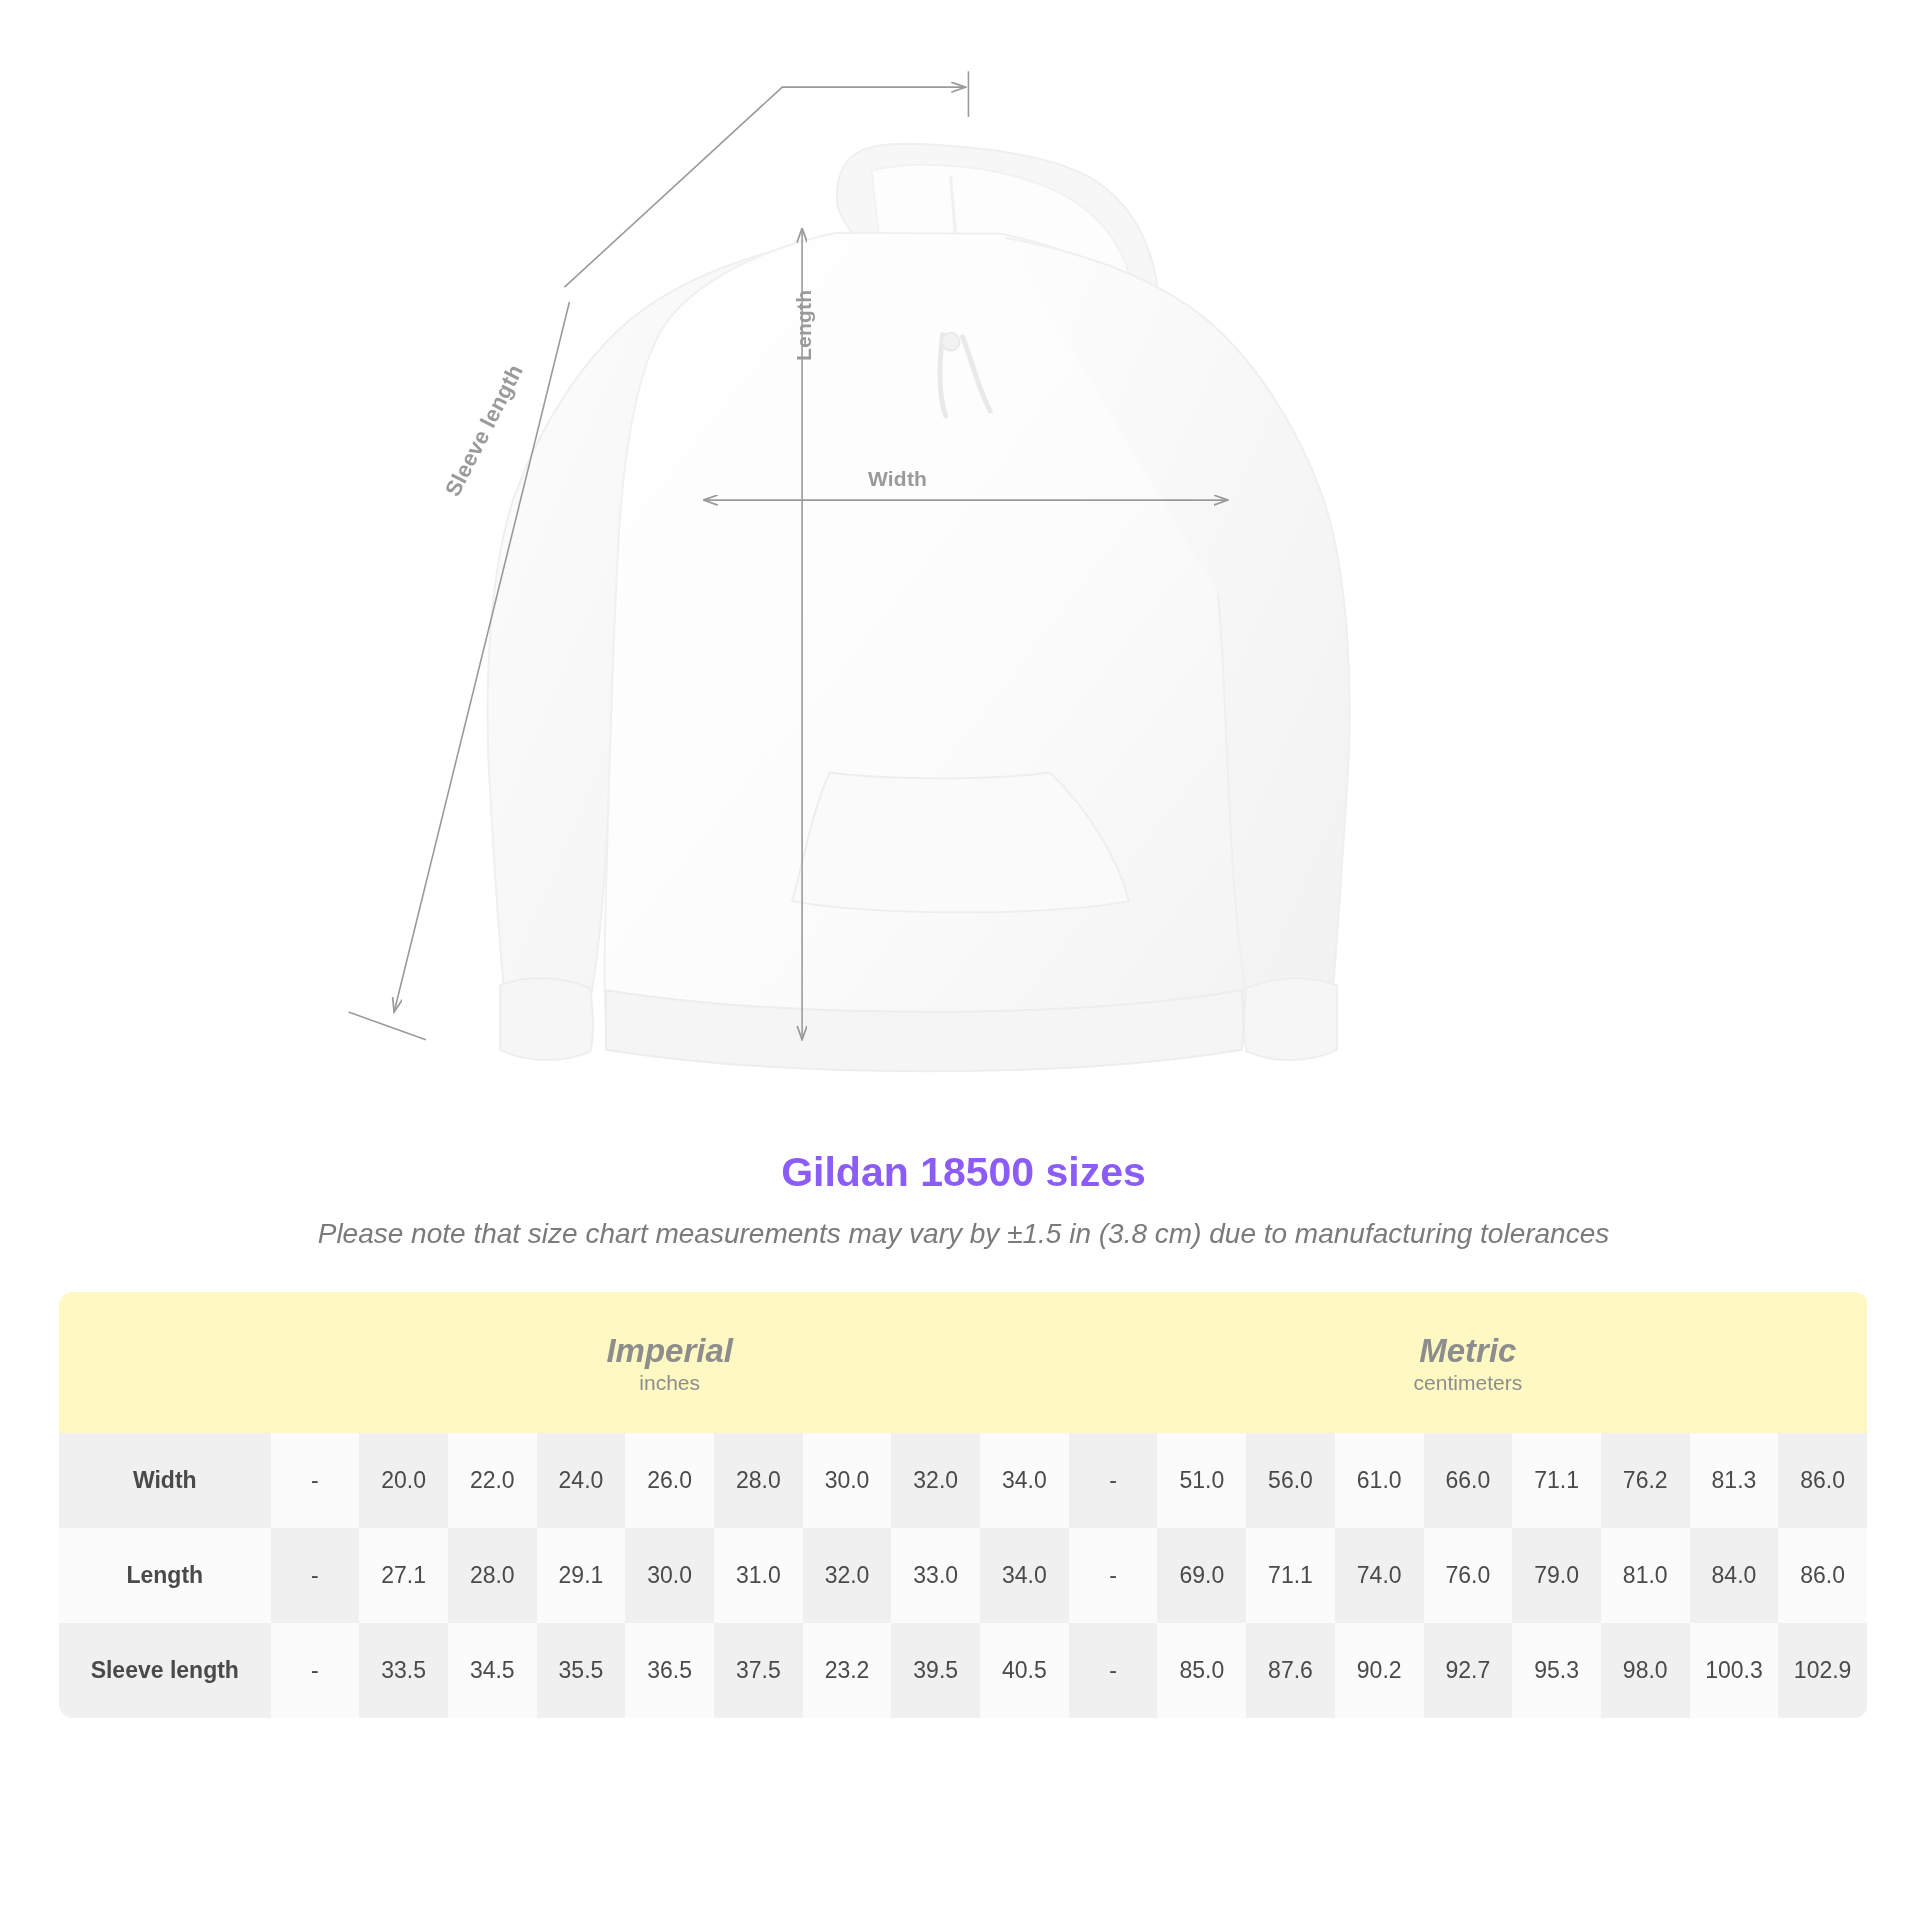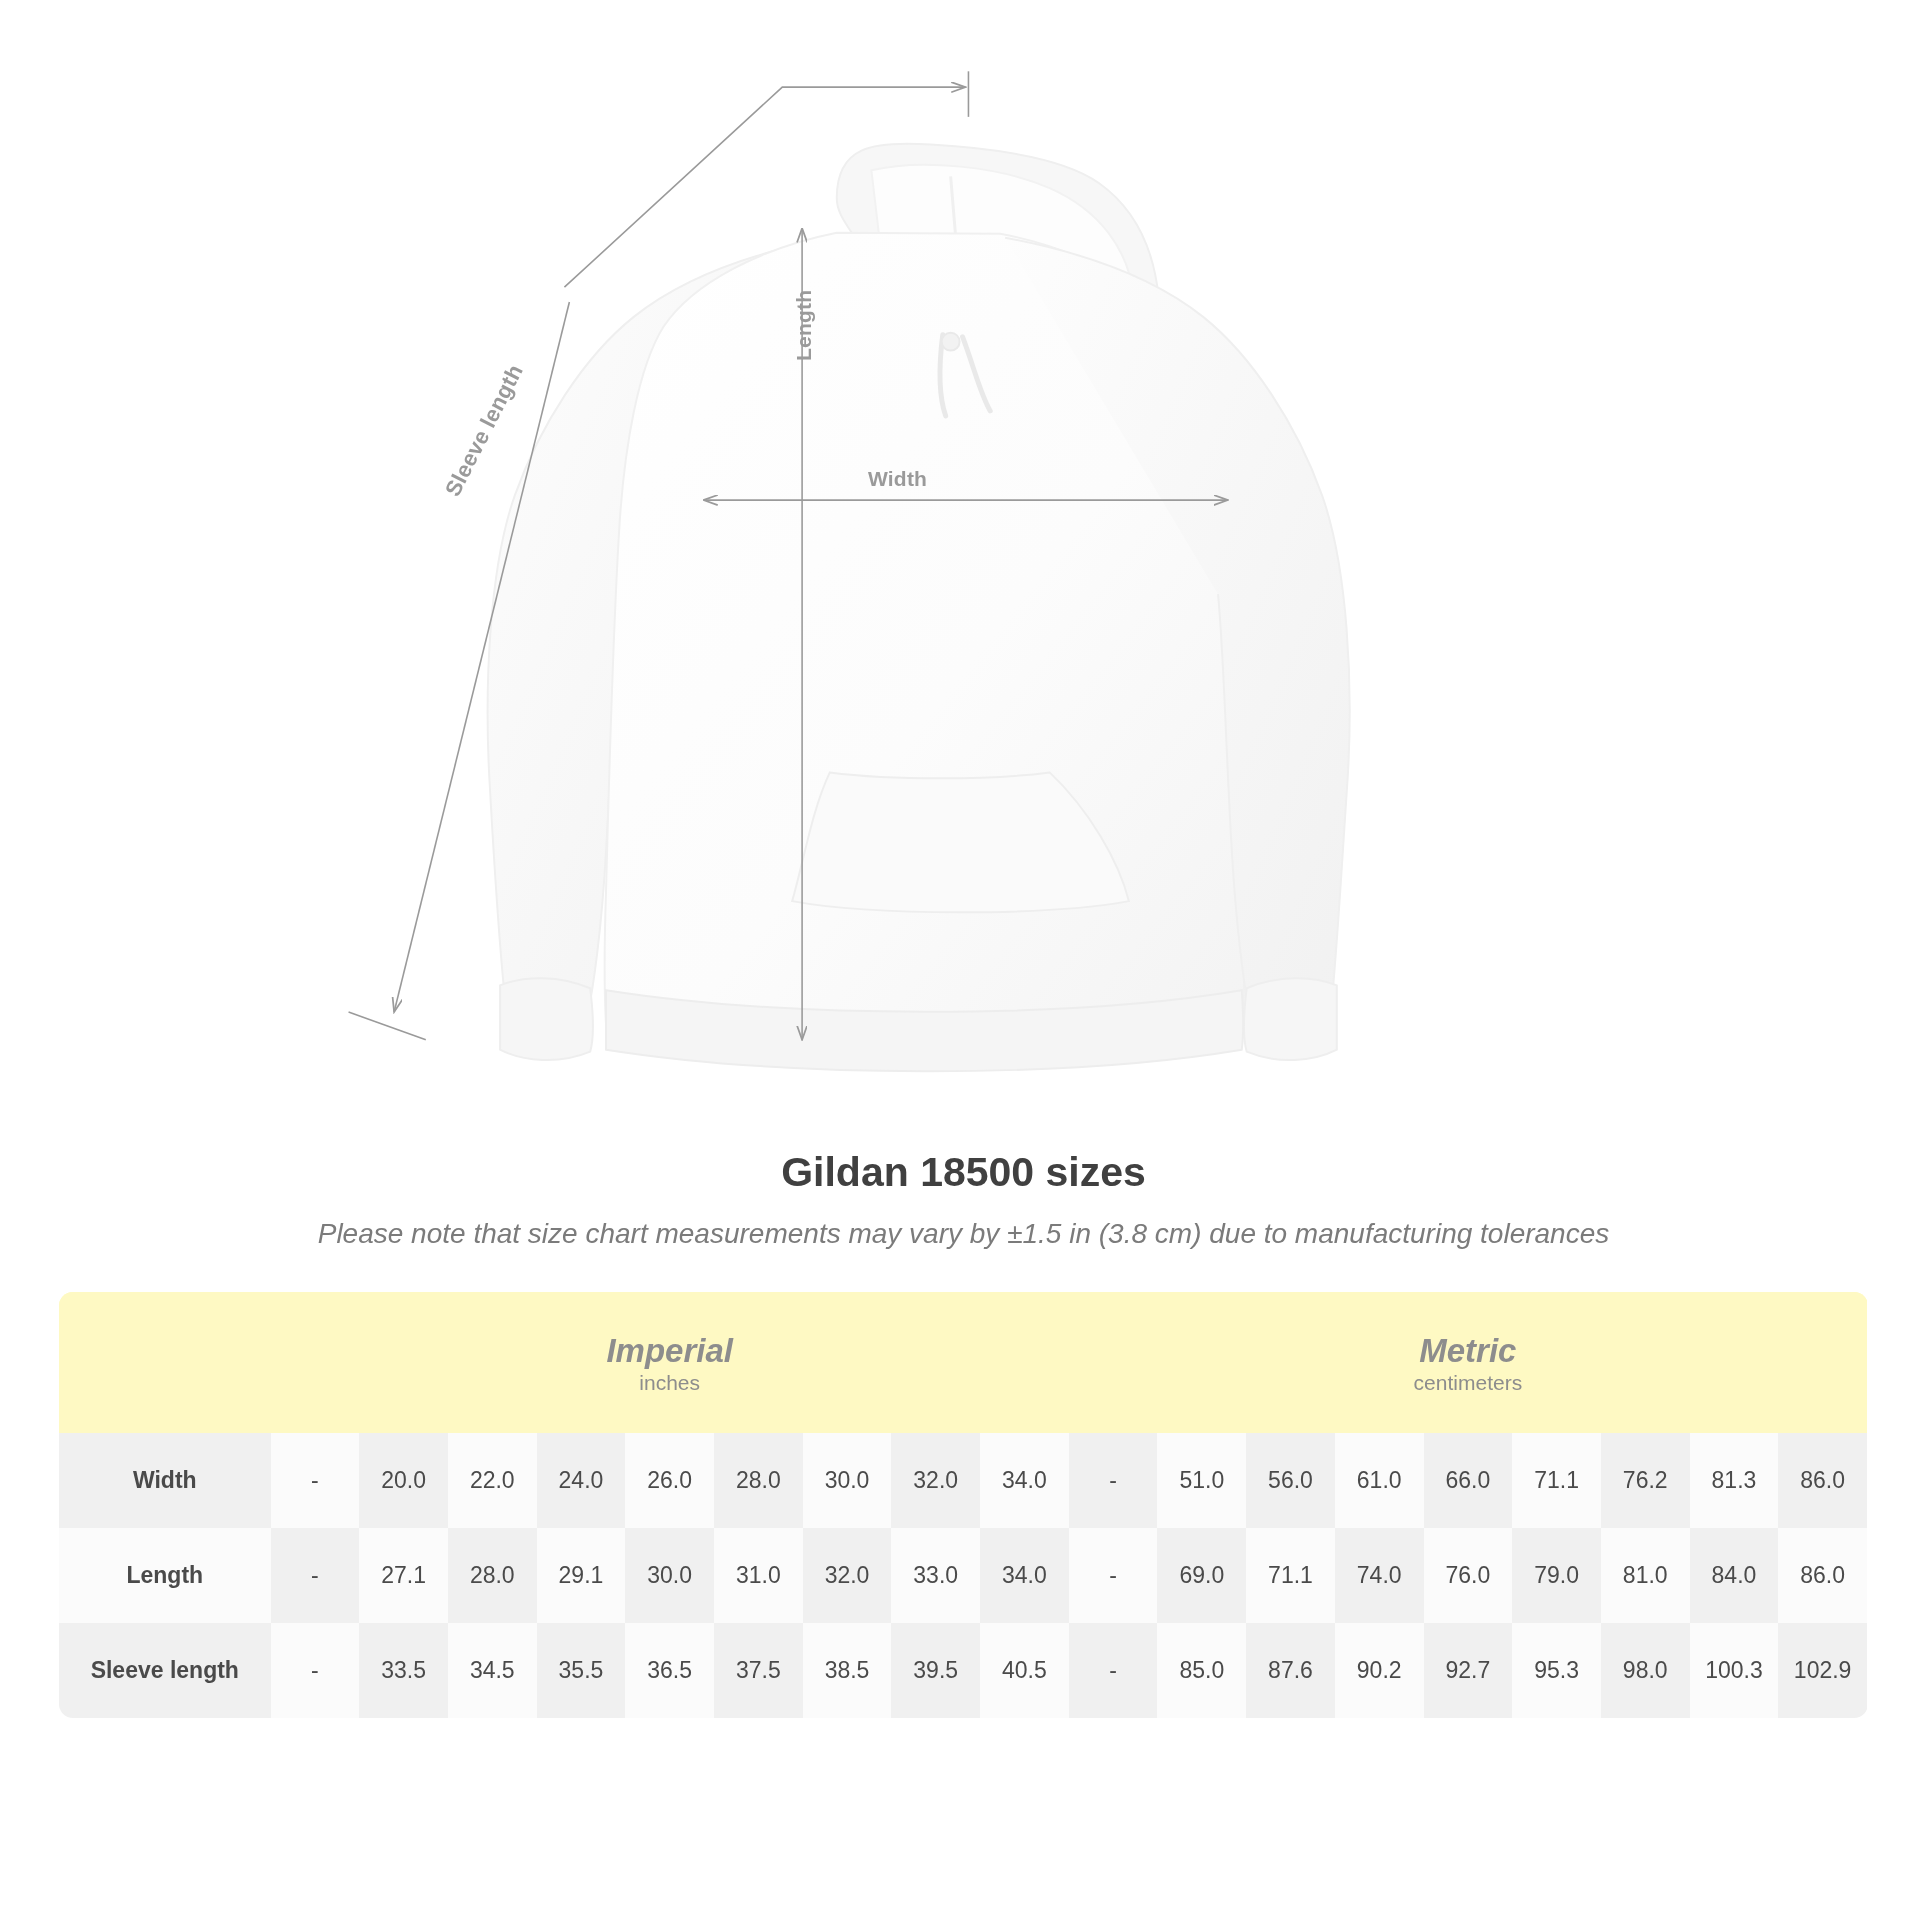--- a/index.html
+++ b/index.html
@@ -54,21 +54,21 @@
   }
 
   
   .title-block {
     text-align: center;
     margin-top: 30px;
   }
   .chart-title {
     font-size: 41px;
     font-weight: bold;
-    color: #404040;
+    color: #8b5cf6;
     margin: 0 0 22px 0;
   }
   .chart-note {
     font-size: 28px;
     font-style: italic;
     color: #7b7b7b;
     margin: 0;
   }
 
   
@@ -297,21 +297,21 @@
         </tr>
 
         <tr class="row-data">
           <td class="cell-dark rowhdr">Sleeve length</td>
           <td class="cell-light">-</td>
           <td class="cell-dark">33.5</td>
           <td class="cell-light">34.5</td>
           <td class="cell-dark">35.5</td>
           <td class="cell-light">36.5</td>
           <td class="cell-dark">37.5</td>
-          <td class="cell-light">38.5</td>
+          <td class="cell-light">23.2</td>
           <td class="cell-dark">39.5</td>
           <td class="cell-light">40.5</td>
           <td class="cell-dark">-</td>
           <td class="cell-light">85.0</td>
           <td class="cell-dark">87.6</td>
           <td class="cell-light">90.2</td>
           <td class="cell-dark">92.7</td>
           <td class="cell-light">95.3</td>
           <td class="cell-dark">98.0</td>
           <td class="cell-light">100.3</td>

